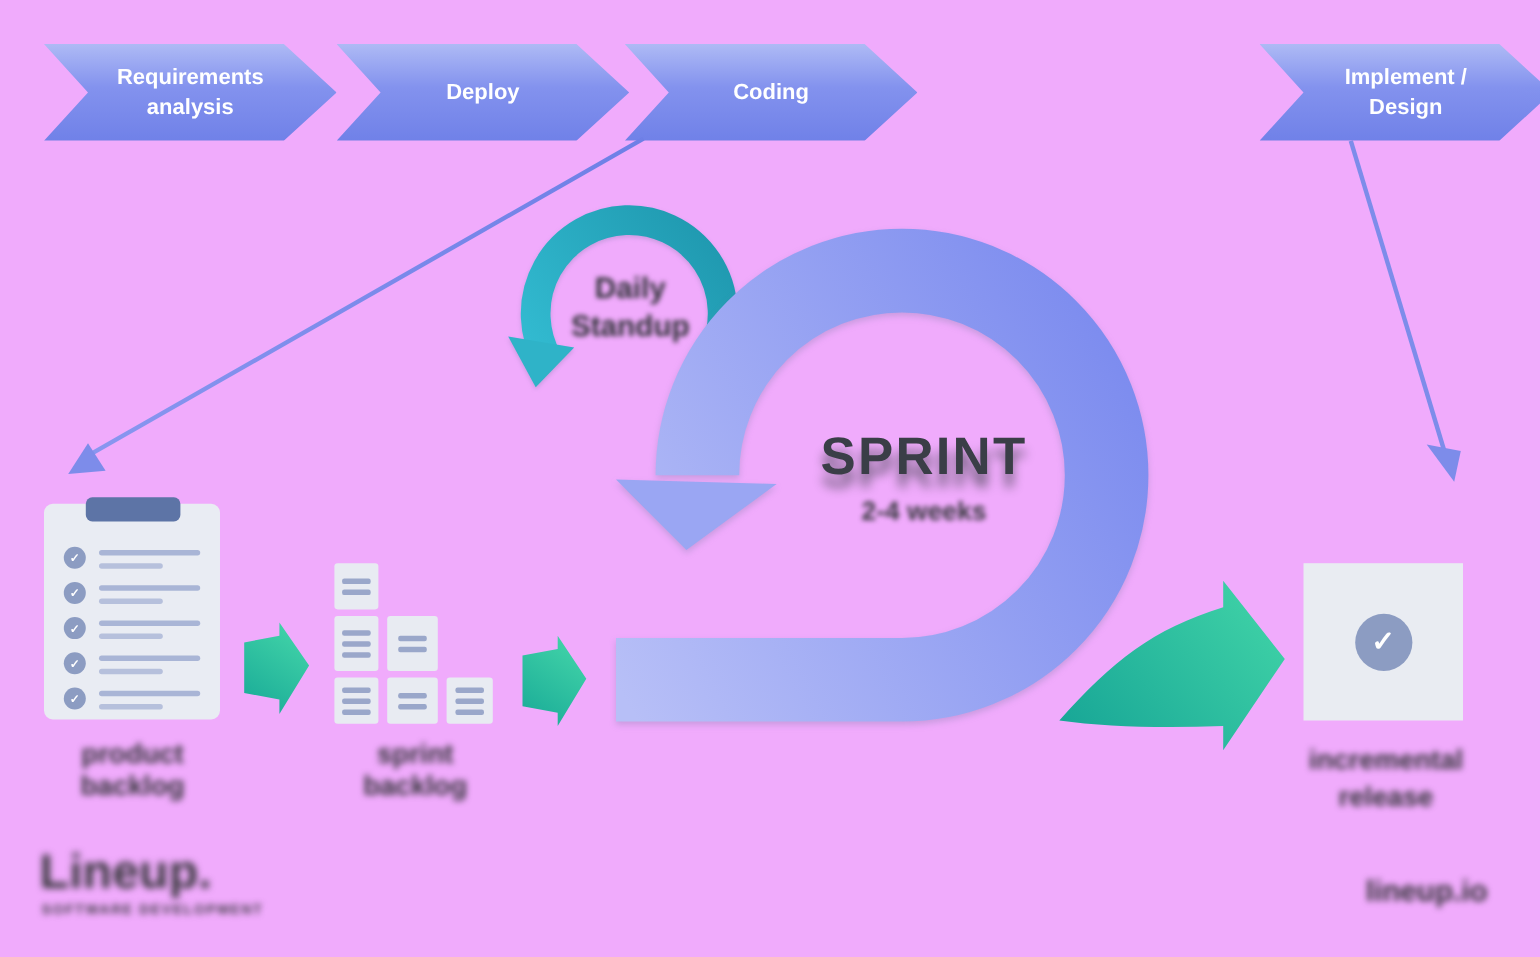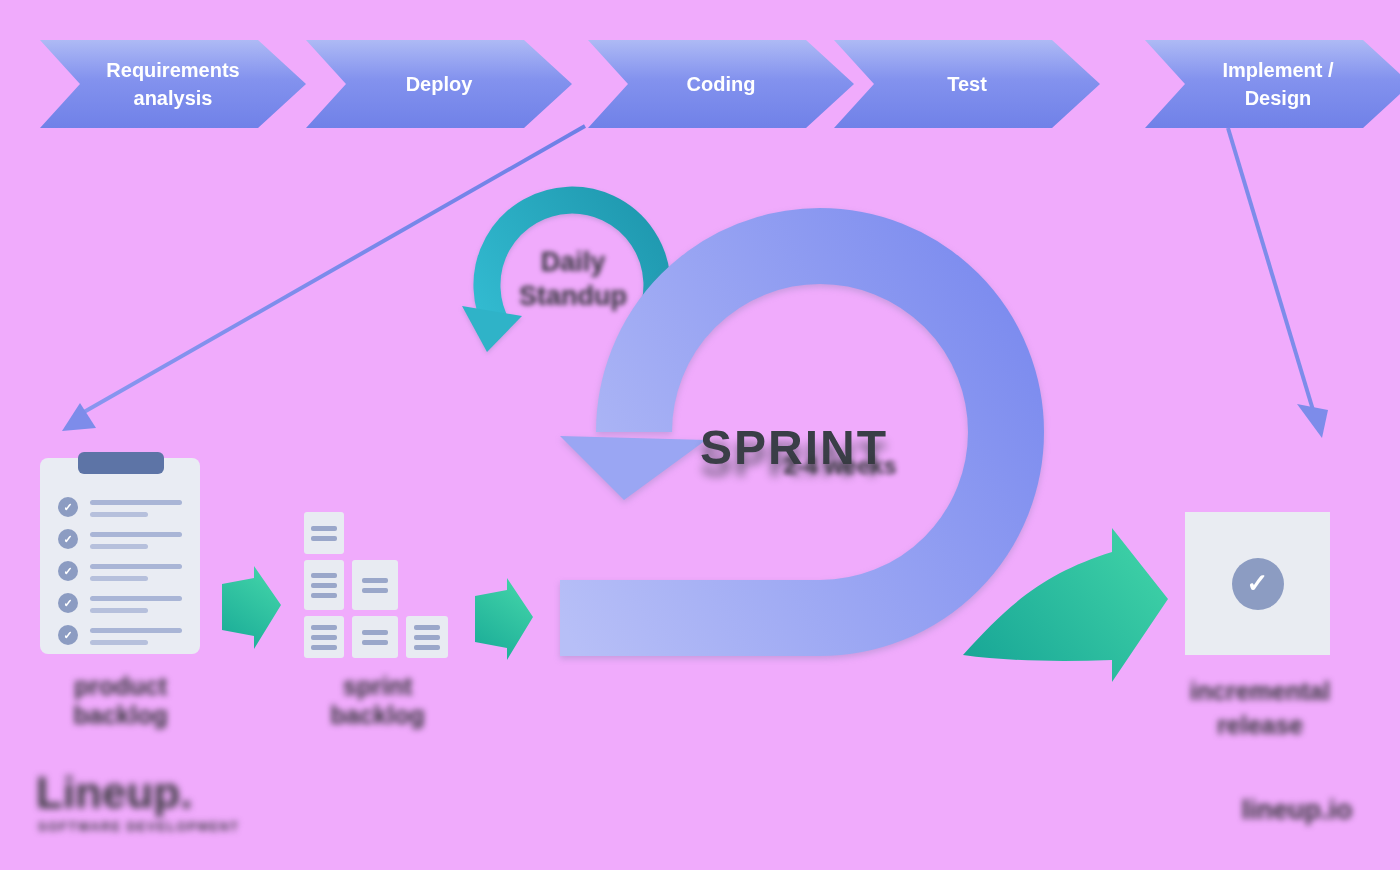--- a/index.html
+++ b/index.html
@@ -35,22 +35,22 @@
   
   .check-square{position:absolute;left:1185px;top:512px;width:145px;height:143px;background:#e9ecf2;
                 display:flex;align-items:center;justify-content:center;}
   .cs-circle{width:52px;height:52px;border-radius:50%;background:#8c9cc2;color:#fff;font-size:26px;font-weight:700;
              display:flex;align-items:center;justify-content:center;}
   
   .blurred{filter:blur(3px);}
   .soft-blur{filter:blur(2.5px);}
   .label{position:absolute;color:#303236;font-weight:700;text-align:center;}
   .standup-label{left:488px;top:246px;width:170px;font-size:27px;line-height:1.25;color:#2c3034;}
-  .sprint-title{position:absolute;left:700px;top:388px;width:280px;
-                font-size:48px;font-weight:700;letter-spacing:2px;color:#3a3e47;margin-top:32px;}
+  .sprint-title{position:absolute;left:700px;top:388px;width:280px;text-align:center;
+                font-size:48px;font-weight:700;letter-spacing:2px;color:#3a3e47;}
   .sprint-echo{filter:blur(5px);opacity:.65;transform:translateY(12px);}
   .sprint-sub{position:absolute;left:735px;top:452px;width:210px;text-align:center;
               font-size:24px;font-weight:700;color:#35373c;}
   .pb-label{left:28px;top:672px;width:185px;font-size:25px;}
   .sb-label{left:295px;top:672px;width:165px;font-size:25px;}
   .inc-label{left:1165px;top:675px;width:190px;font-size:25px;line-height:1.35;}
   .logo{position:absolute;left:36px;top:768px;font-size:44px;font-weight:800;color:#35363a;filter:blur(3.5px);}
   .tagline{position:absolute;left:38px;top:820px;width:200px;font-size:12.5px;font-weight:700;
            letter-spacing:1.6px;color:#3a3b40;filter:blur(3px);white-space:nowrap;overflow:hidden;}
   .website{position:absolute;left:1222px;top:795px;width:150px;font-size:27px;font-weight:700;
@@ -61,25 +61,22 @@
 
 <div class="canvas">
 
   <div class="chevron" style="left:40px">
     <span>Requirements</span>
     <span>analysis</span>
   </div>
   <div class="chevron" style="left:306px">
     <span>Deploy</span>
   </div>
-  <div class="chevron" style="left:588px">
+  <div class="chevron" style="left:568px">
     <span>Coding</span>
-  </div>
-  <div class="chevron" style="left:834px">
-    <span>Test</span>
   </div>
   <div class="chevron" style="left:1145px">
     <span>Implement /</span>
     <span>Design</span>
   </div>
 
   <svg class="art" width="1400" height="870" viewBox="0 0 1400 870">
     <defs>
       <linearGradient id="loopGrad" gradientUnits="userSpaceOnUse" x1="560" y1="620" x2="1090" y2="340">
         <stop offset="0" stop-color="#b7bff7"></stop>

